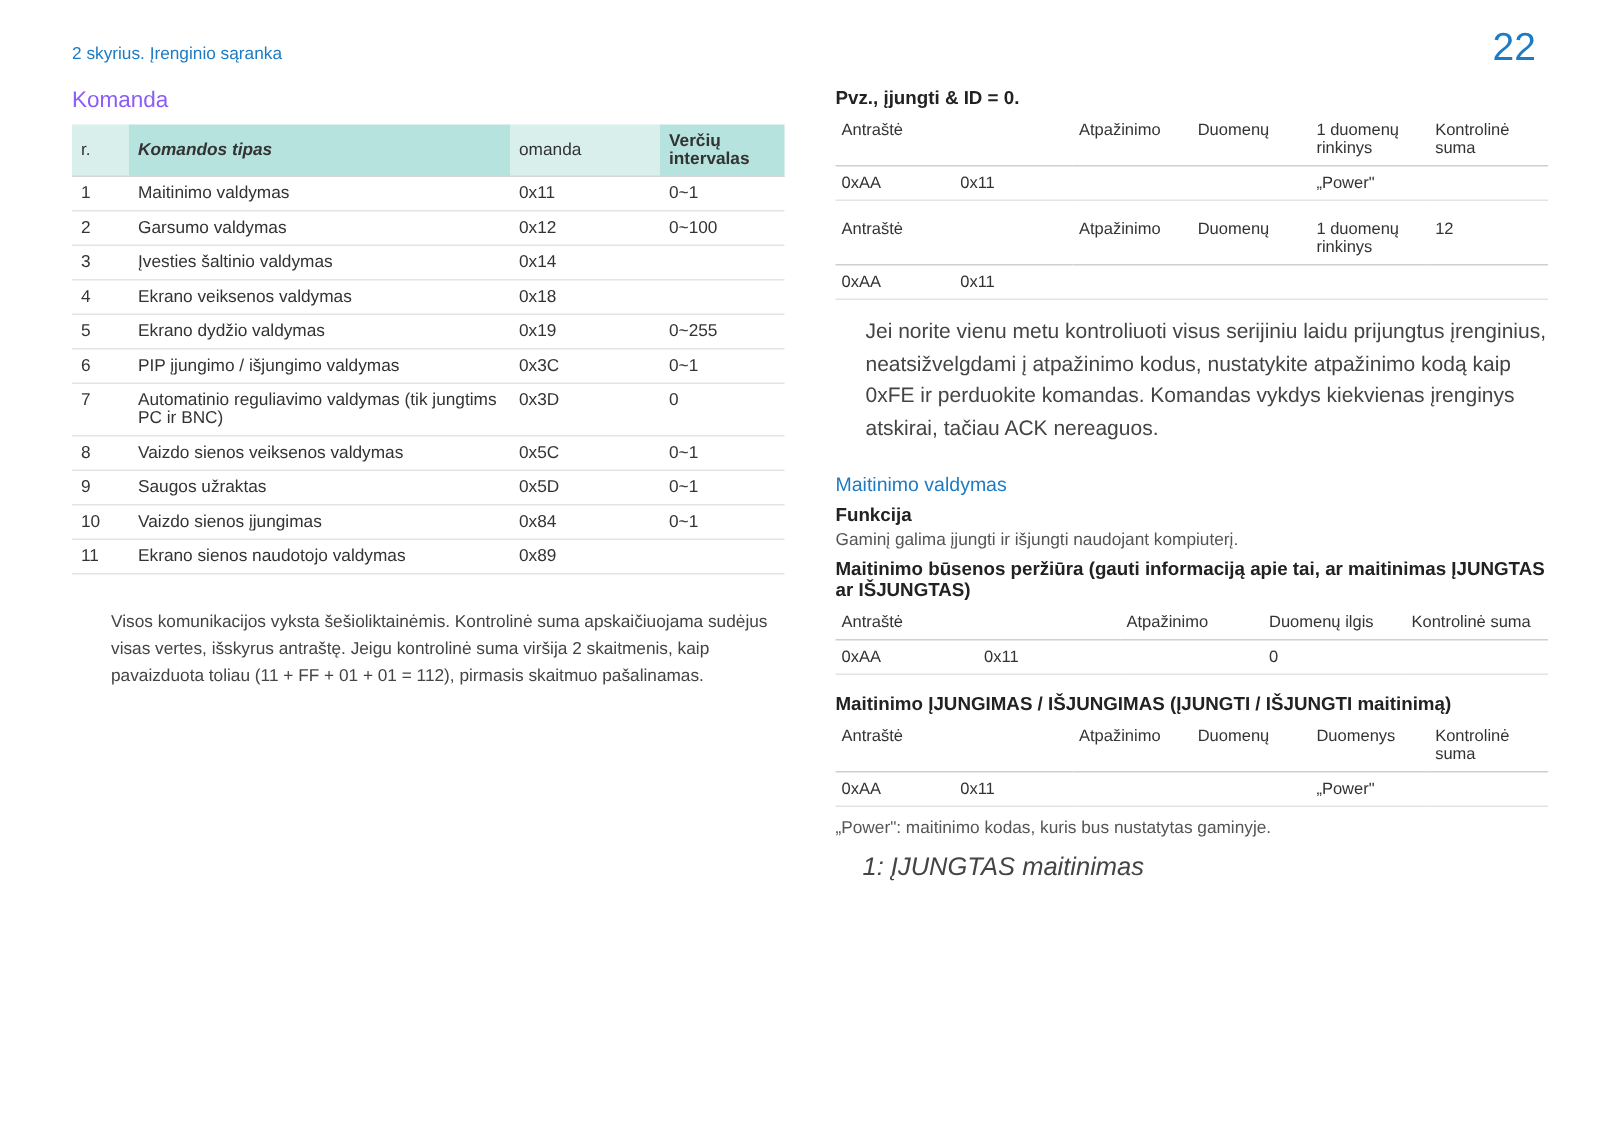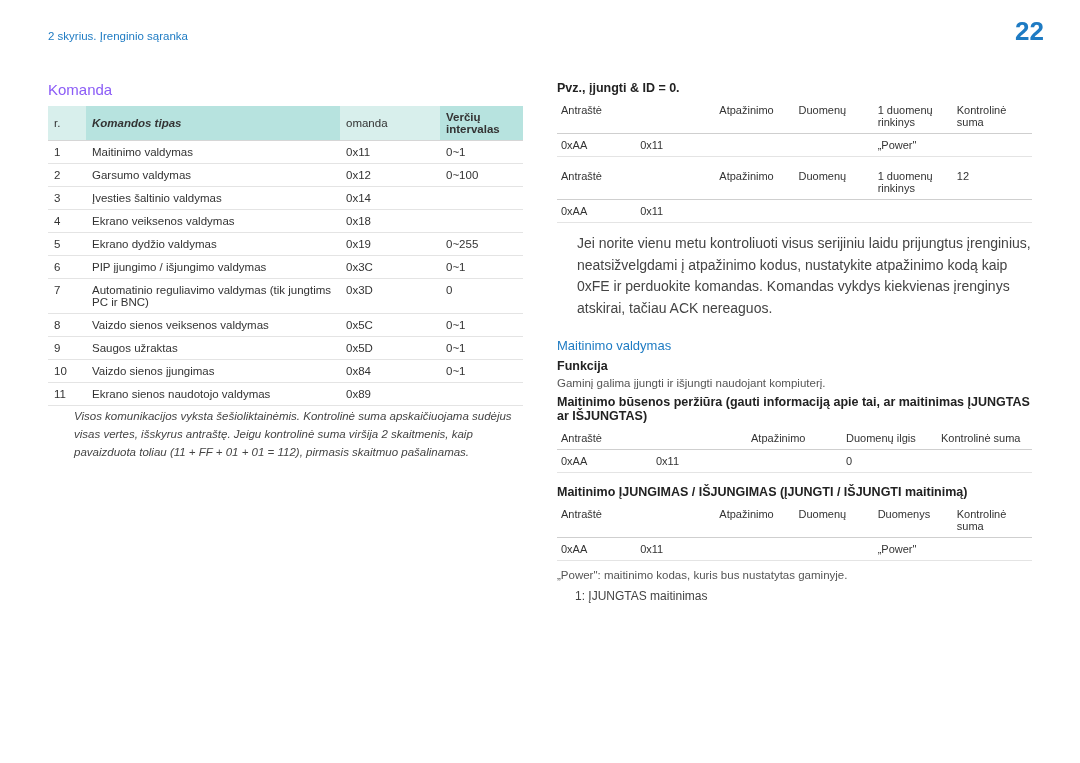--- a/index.html
+++ b/index.html
@@ -6,43 +6,43 @@
   body {
     font-family: Arial, Helvetica, sans-serif;
     font-size: 12px;
     color: #333;
     width: 1080px;
     height: 763px;
     background: #fff;
     position: relative;
     padding: 30px 48px 0 48px;
   }
-  .header-row { display: flex; justify-content: space-between; align-items: flex-start; margin-bottom: 39px; text-align: center; }
+  .header-row { display: flex; justify-content: space-between; align-items: flex-start; margin-bottom: 16px; text-align: center; }
   .breadcrumb { color: #1e7bc3; font-size: 11.5px; font-weight: 500; }
-  .pagenum { color: #1e7bc3; font-size: 26px; font-weight: 700; position:absolute; top:16px; right:36px;}
+  .pagenum { color: #1e7bc3; font-size: 26px; font-weight: 400; position:absolute; top:16px; right:56px;}
   .columns { display: flex; gap: 34px; }
   .col { flex: 1; min-width: 0; }
   h2.section { color: #8b5cf6; font-size: 15px; font-weight: 500; margin-bottom: 8px; }
   h3.sub { color: #1e7bc3; font-size: 13px; font-weight: 500; margin-top: 18px; margin-bottom: 6px; }
   h4.black { color: #222; font-size: 12.5px; font-weight: 700; margin-top: 6px; margin-bottom: 4px; }
   table.cmd { width: 100%; border-collapse: collapse; font-size: 11.5px; }
   table.cmd th { background: #b7e3df; text-align: left; font-weight: 700; padding: 5px 6px; border-bottom: 1px solid #d6d6d6; }
   table.cmd td { padding: 5px 6px; border-bottom: 1px solid #e4e4e4; vertical-align: top; }
   table.cmd .nr { width: 38px; }
   table.cmd .type { width: 254px; font-style: italic; }
   table.cmd .code { width: 100px; margin-top: 16px; }
   table.cmd th.lightcol { background:#d8efec; font-weight:400; }
-  .note { font-size: 11.5px; color: #444; line-height: 1.55; margin-top: 2px; padding-left:26px;font-style:italic; }
+  .note { font-size: 11.5px; color: #444; line-height: 1.55; margin-top: 24px; padding-left:26px; }
   .note2 { font-size: 14px; color: #444; line-height: 1.55; margin-top: 10px; padding-left:20px; }
   table.pkt { width: 100%; border-collapse: collapse; font-size: 11px; table-layout: fixed; }
   table.pkt td { padding: 5px 4px; border-bottom: 1px solid #e4e4e4; vertical-align: top; }
   table.pkt tr.hdr td { border-bottom: 1px solid #cfcfcf; }
   .spacer8 { height:8px; }
   .desc { font-size:11.5px; color:#555; margin:2px 0 6px 0; }
-  .indent { padding-left: 18px; font-size: 12px; color: #444; line-height:1.6; }
+  .indent { padding-left: 18px; font-size: 17px; color: #444; line-height:1.6;font-style:italic; }
 </style>
 </head>
 <body>
 
 <div class="header-row">
   <div class="breadcrumb">2 skyrius. Įrenginio sąranka</div>
   <div class="pagenum">22</div>
 </div>
 
 <div class="columns">

